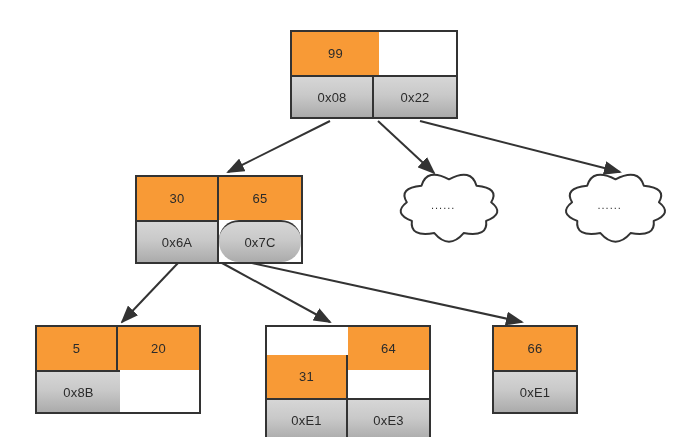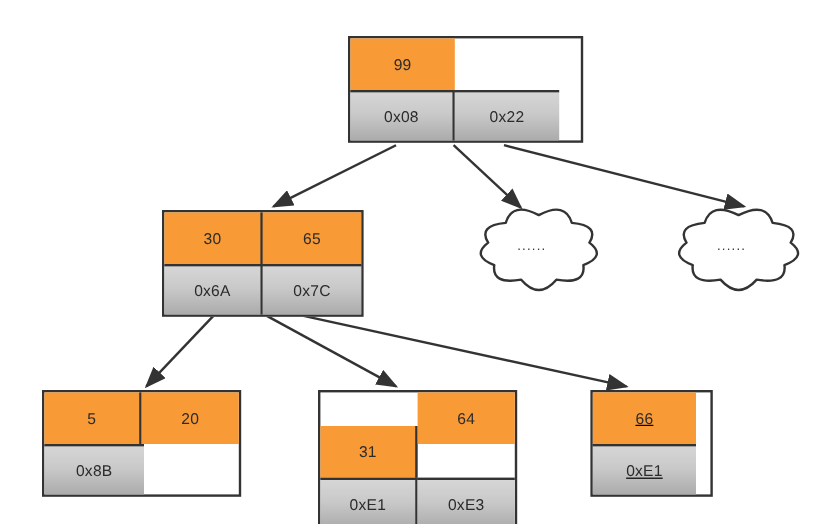--- a/index.html
+++ b/index.html
@@ -97,37 +97,37 @@
   </svg>
 
   <svg class="edge-layer" id="cloud-layer" viewBox="0 0 683 437" xmlns="http://www.w3.org/2000/svg">
     <g id="clouds-group">
         <path d="M 449.00 179.28 Q 471.18 167.57 476.54 185.77 Q 499.94 187.97 491.19 202.19 Q 505.69 213.47 486.10 220.86 Q 488.47 237.43 463.65 233.05 Q 449.00 250.21 434.35 233.05 Q 409.53 237.43 411.90 220.86 Q 392.31 213.47 406.81 202.19 Q 398.06 187.97 421.46 185.77 Q 426.82 167.57 449.00 179.28 Z" fill="#ffffff" stroke="#333333" stroke-width="2" stroke-linejoin="round"></path>
         <path d="M 615.50 179.28 Q 638.27 167.67 643.85 185.77 Q 667.52 188.12 658.93 202.19 Q 673.37 213.41 653.69 220.86 Q 655.87 237.24 630.58 233.05 Q 615.50 250.21 600.42 233.05 Q 575.13 237.24 577.31 220.86 Q 557.63 213.41 572.07 202.19 Q 563.48 188.12 587.15 185.77 Q 592.73 167.67 615.50 179.28 Z" fill="#ffffff" stroke="#333333" stroke-width="2" stroke-linejoin="round"></path>
       </g>
   </svg>
 
   <div id="nodes-group">
-      <div class="node" style="left: 290px; top: 30px; width: 196px;">
+      <div class="node" style="left: 290px; top: 30px; width: 168px;">
         <div class="node-row key-row">
           <div class="cell" style="width: 87px;">99</div>
         </div>
         <div class="node-row ptr-row">
           <div class="cell" style="width: 87px;">0x08</div>
           <div class="cell" style="width: 87px;">0x22</div>
         </div>
       </div>
       <div class="node" style="left: 135px; top: 175px; width: 168px;">
         <div class="node-row key-row">
           <div class="cell" style="width: 84px;">30</div>
           <div class="cell" style="width: 84px;">65</div>
         </div>
         <div class="node-row ptr-row">
           <div class="cell" style="width: 84px;">0x6A</div>
-          <div class="cell" style="width: 84px;">0x7C</div>
+          <div class="cell" style="width: 84px; border-radius: 20px;">0x7C</div>
         </div>
       </div>
       <div class="node" style="left: 35px; top: 325px; width: 166px;">
         <div class="node-row key-row">
           <div class="cell" style="width: 83px;">5</div>
           <div class="cell" style="width: 83px;">20</div>
         </div>
         <div class="node-row ptr-row">
           <div class="cell" style="width: 83px;">0x8B</div>
         </div>
@@ -135,21 +135,21 @@
       <div class="node" style="left: 265px; top: 325px; width: 166px;">
         <div class="node-row key-row">
           <div class="cell" style="width: 83px; margin-top: 28px;">31</div>
           <div class="cell" style="width: 83px;">64</div>
         </div>
         <div class="node-row ptr-row">
           <div class="cell" style="width: 83px;">0xE1</div>
           <div class="cell" style="width: 83px;">0xE3</div>
         </div>
       </div>
-      <div class="node" style="left: 492px; top: 325px; width: 102px; text-decoration: underline;">
+      <div class="node" style="left: 492px; top: 325px; width: 86px;">
         <div class="node-row key-row">
           <div class="cell" style="width: 86px;">66</div>
         </div>
         <div class="node-row ptr-row">
           <div class="cell" style="width: 86px;">0xE1</div>
         </div>
       </div>
     </div>
   <div id="cloud-labels-group">
       <div class="cloud-label" style="left: 431px; top: 199px;">......</div>

